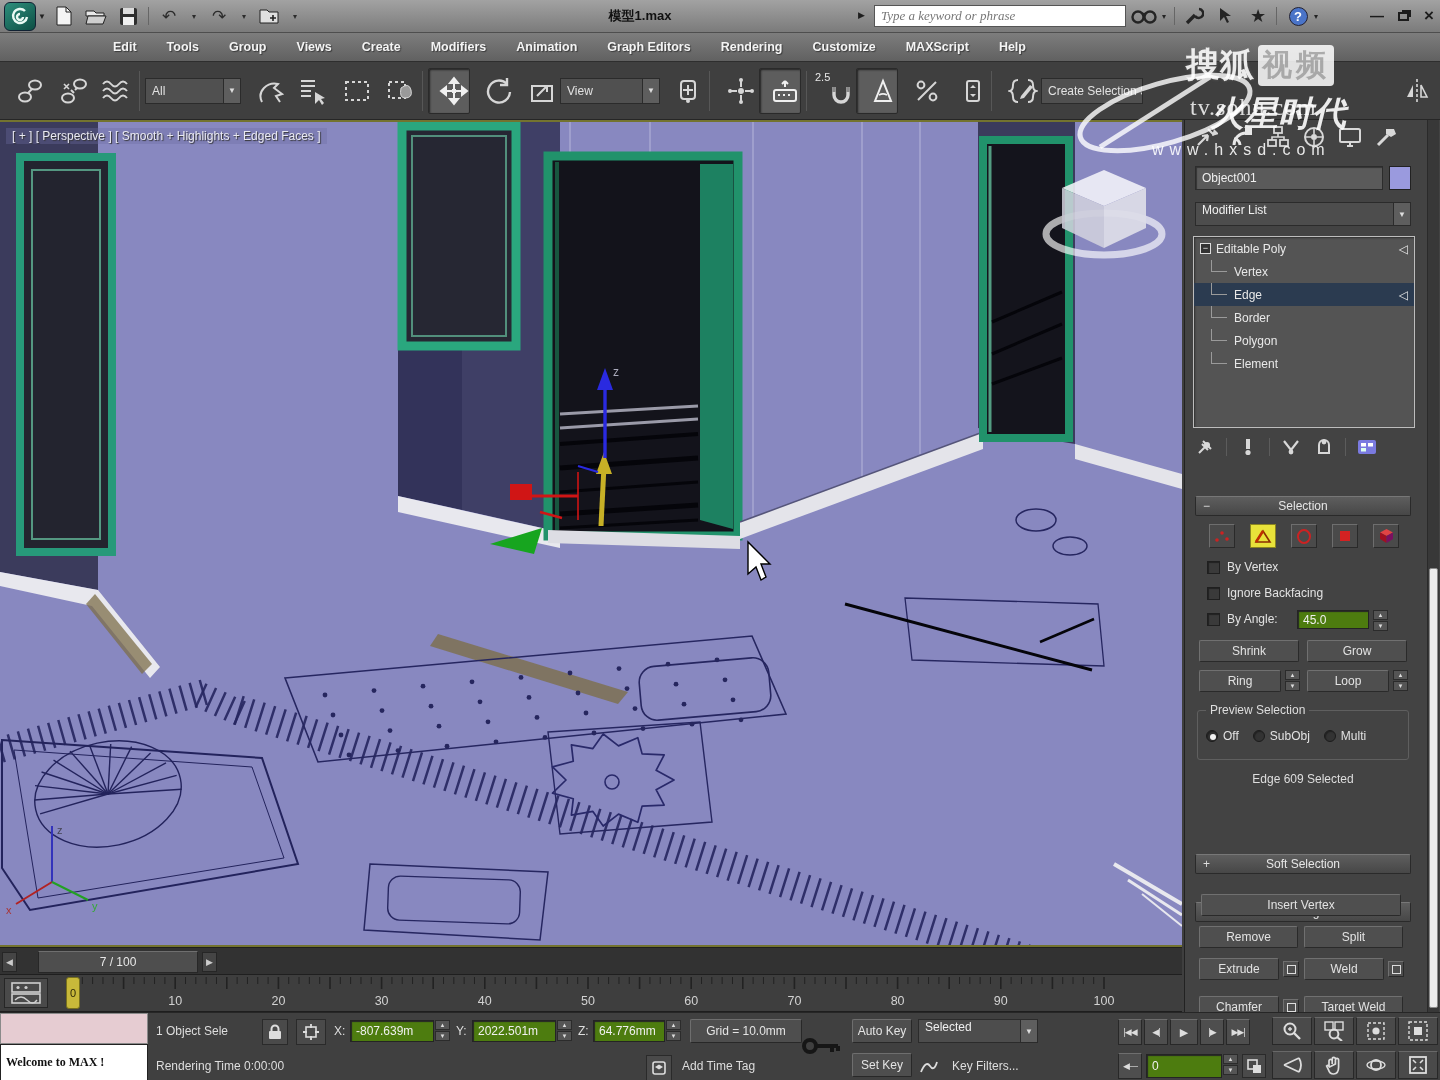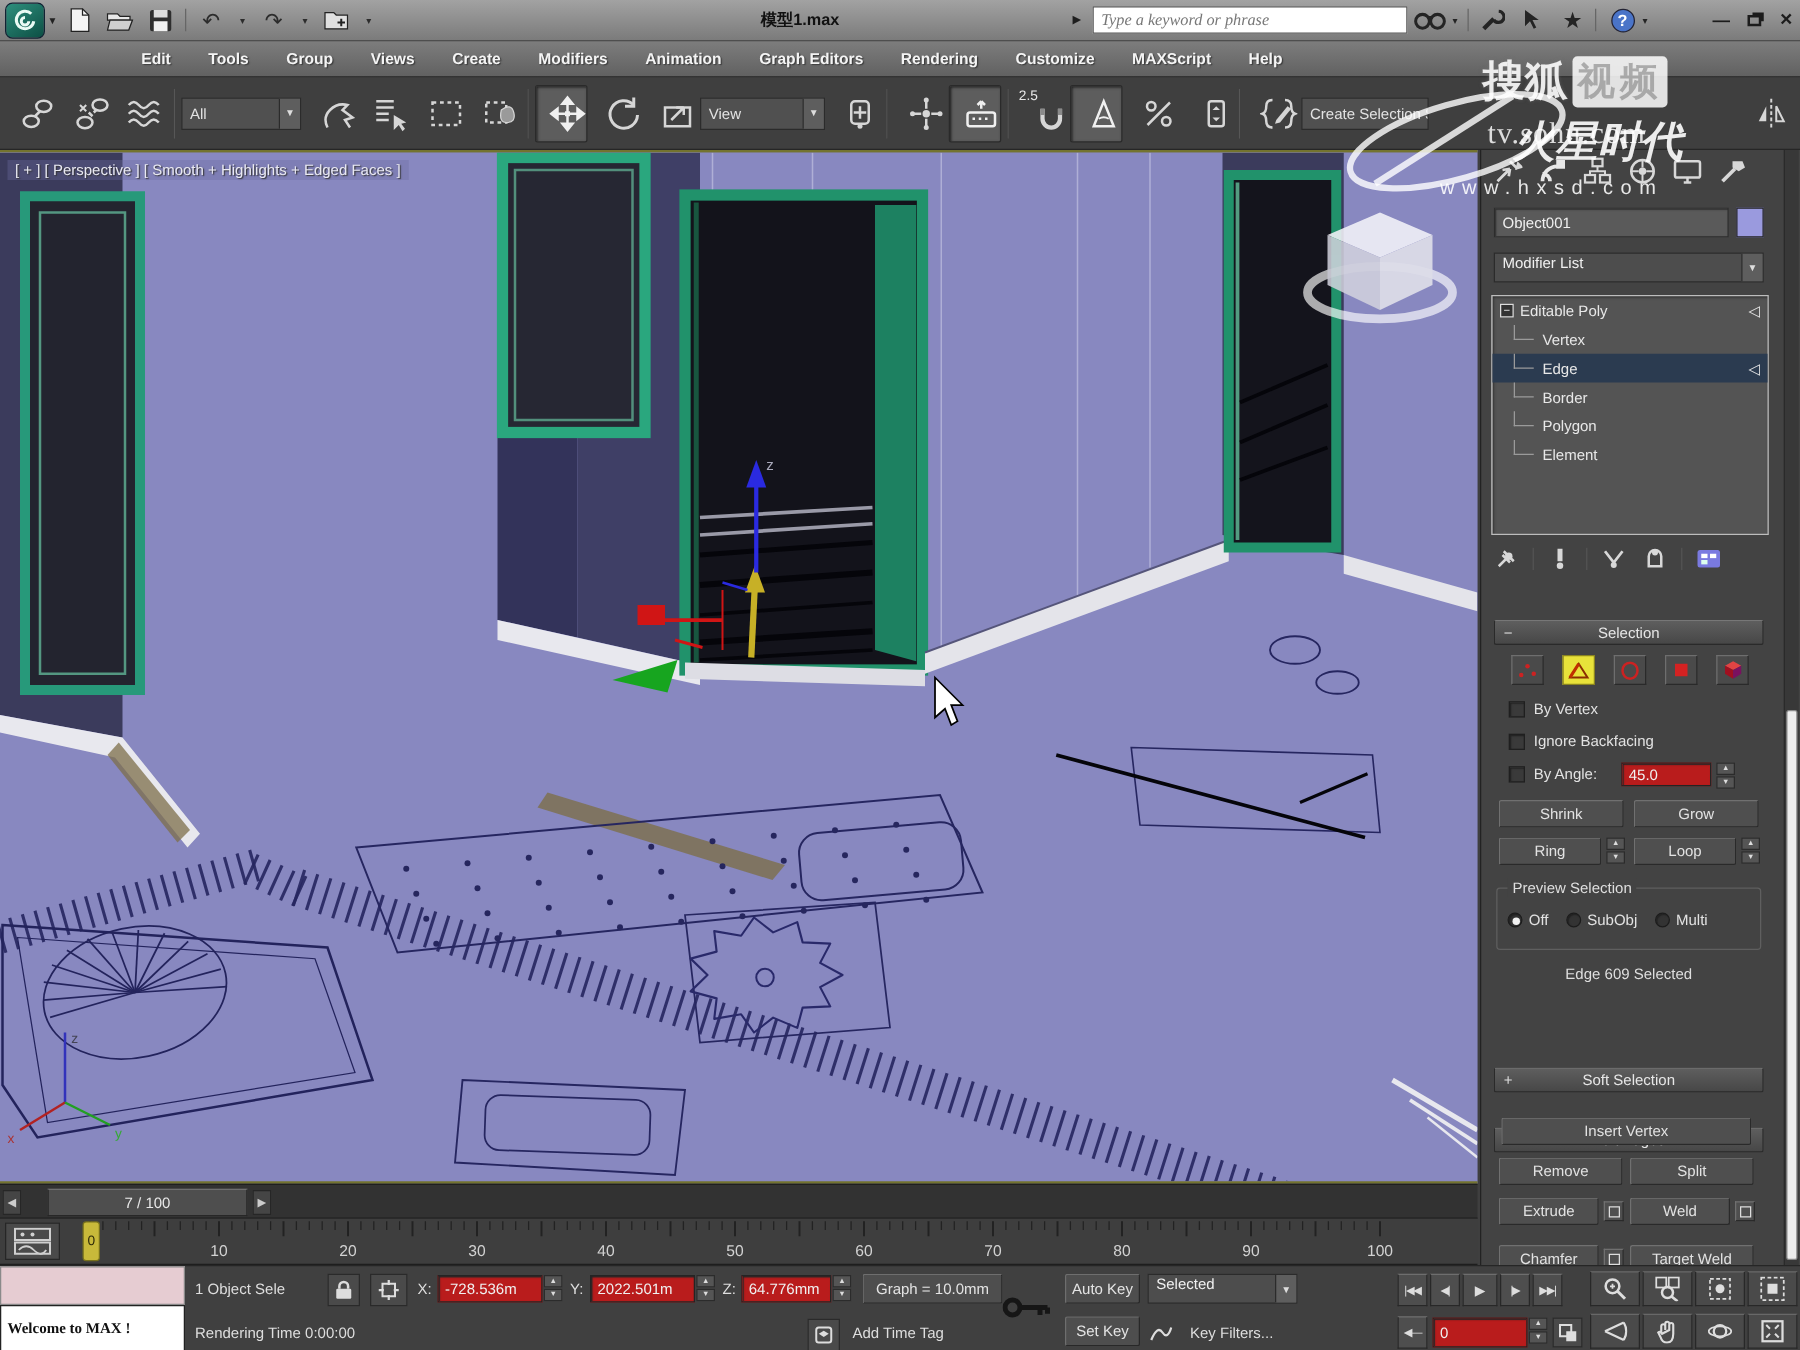--- a/index.html
+++ b/index.html
@@ -66,21 +66,21 @@
 .stsep{width:1px;height:18px;background:#2c2c2c;border-right:1px solid #5c5c5c}
 .rollhead{background:linear-gradient(#5e5e5e,#474747);border:1px solid #2a2a2a;border-top-color:#777;color:#e6e6e6;font-size:12px;text-align:center;height:20px;line-height:18px;position:relative;border-radius:2px}
 .rollhead .pm{position:absolute;left:7px;top:0;font-size:12px;color:#ddd}
 .btn{background:#4f4f4f;border:1px solid #2a2a2a;border-top-color:#707070;border-left-color:#707070;border-radius:2px;color:#e2e2e2;font-size:12px;display:flex;align-items:center;justify-content:center;text-align:center}
 .sobtn{width:26px;height:24px;background:#4a4a4a;border:1px solid #2a2a2a;border-top-color:#6e6e6e;border-left-color:#6e6e6e;display:flex;align-items:center;justify-content:center}
 .sobtn.active{background:#e8e23a;border-color:#8a8420}
 .cb{width:13px;height:13px;background:#3a3a3a;border:1px solid #1f1f1f;box-shadow:inset 1px 1px 1px #222;margin-right:7px;flex:none}
 .cbrow{display:flex;align-items:center;font-size:12px;color:#e2e2e2;position:absolute}
 .spin{width:15px;display:flex;flex-direction:column;gap:1px}
 .spin i{font-style:normal;height:10px;background:#555;border:1px solid #2b2b2b;color:#ddd;font-size:6px;line-height:8px;text-align:center}
-.numfield{background:#b91c1c;border:1px solid #242424;box-shadow:inset 1px 1px 1px #262626;color:#f0f0f0;font-size:12px;display:flex;align-items:center;padding:0 5px}
+.numfield{background:#4d7c0f;border:1px solid #242424;box-shadow:inset 1px 1px 1px #262626;color:#f0f0f0;font-size:12px;display:flex;align-items:center;padding:0 5px}
 .groupbox{border:1px solid #5f5f5f;border-radius:3px;position:absolute}
 .groupbox .legend{position:absolute;left:8px;top:-8px;background:#434343;padding:0 4px;font-size:12px;color:#dedede}
 .radio-wrap{display:inline-flex;align-items:center;margin-right:14px}
 .radio{width:12px;height:12px;border-radius:50%;background:#333;border:1px solid #1c1c1c;box-shadow:inset 1px 1px 1px #222;margin-right:5px;position:relative}
 .radio.on::after{content:"";position:absolute;left:3px;top:3px;width:6px;height:6px;border-radius:50%;background:#f2f2f2}
 .radio-label{font-size:12px;color:#e2e2e2}
 #cp-scroll{background:#383838;border-left:1px solid #2a2a2a}
 #cp-thumb{background:#ededed;border:1px solid #8a8a8a;border-radius:2px}
 .minisq{width:16px;height:16px;background:#4f4f4f;border:1px solid #2a2a2a;border-top-color:#707070;border-left-color:#707070;display:flex;align-items:center;justify-content:center}
 .minisq::after{content:"";width:7px;height:7px;border:1px solid #ddd}
@@ -935,21 +935,21 @@
         </svg>
       </span>
     <span class="sb-icon abs" style="left:296px;top:6px;width:30px;height:26px">
         <svg width="18" height="18" viewBox="0 0 18 18">
           <rect x="4" y="4" width="10" height="10" fill="none" stroke="#ddd" stroke-width="1.6"></rect>
           <path d="M9 1 v4 M9 13 v4 M1 9 h4 M13 9 h4" stroke="#ddd" stroke-width="1.8"></path>
         </svg>
       </span>
     <span class="sbtext abs" style="left:334px;top:11px">X:</span>
     <span class="numfield abs" style="left:350px;top:7px;width:84px;height:22px">
-        <span>-728.536m</span>
+        <span>-807.639m</span>
       </span>
     <span class="spin abs" style="left:435px;top:7px">
         <i>▲</i>
         <i>▼</i>
       </span>
     <span class="sbtext abs" style="left:456px;top:11px">Y:</span>
     <span class="numfield abs" style="left:472px;top:7px;width:84px;height:22px">
         <span>2022.501m</span>
       </span>
     <span class="spin abs" style="left:557px;top:7px">
@@ -958,21 +958,21 @@
       </span>
     <span class="sbtext abs" style="left:578px;top:11px">Z:</span>
     <span class="numfield abs" style="left:593px;top:7px;width:72px;height:22px">
         <span>64.776mm</span>
       </span>
     <span class="spin abs" style="left:666px;top:7px">
         <i>▲</i>
         <i>▼</i>
       </span>
     <span class="sb-btn abs" style="left:690px;top:6px;width:112px;height:24px">
-        <span>Graph = 10.0mm</span>
+        <span>Grid = 10.0mm</span>
       </span>
 
     <span class="sbtext abs" style="left:156px;top:46px">Rendering Time  0:00:00</span>
     <span class="sb-icon abs" style="left:646px;top:42px;width:26px;height:26px">
         <svg width="16" height="16" viewBox="0 0 16 16">
           <rect x="2" y="2" width="12" height="12" rx="2" fill="none" stroke="#ddd" stroke-width="1.6"></rect>
           <polygon points="8,4.5 12,7 8,9.5 4,7" fill="#ddd"></polygon>
         </svg>
       </span>
     <span class="sbtext abs" style="left:682px;top:46px">Add Time Tag</span>

